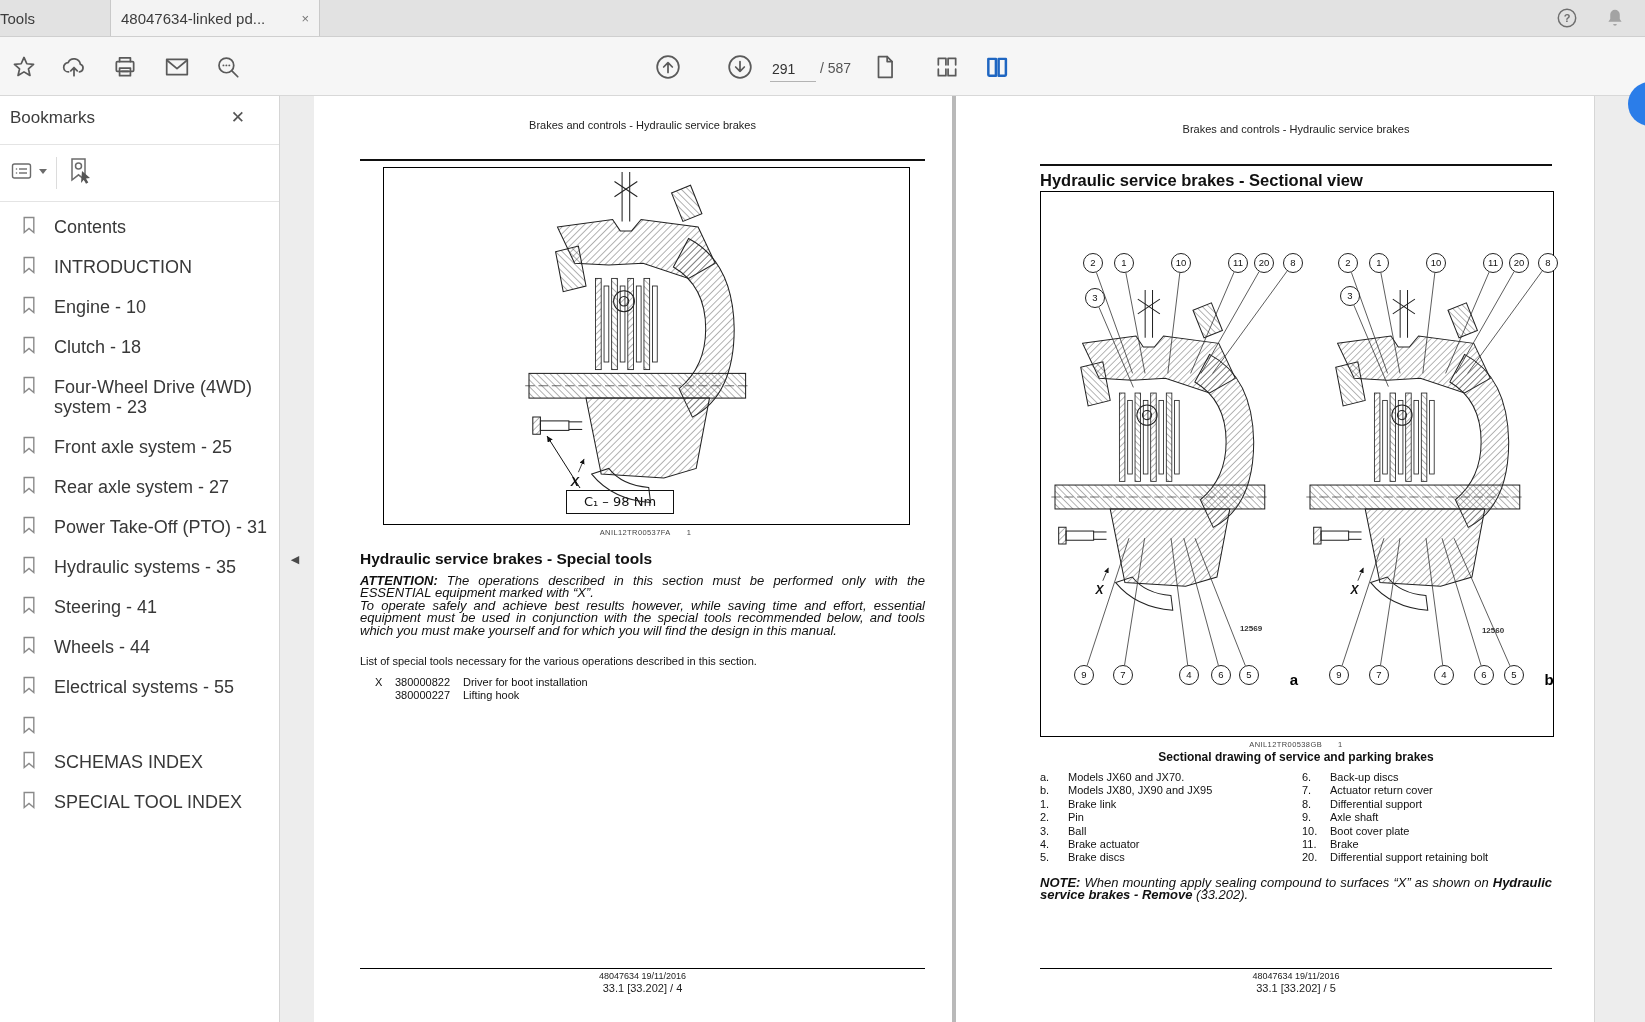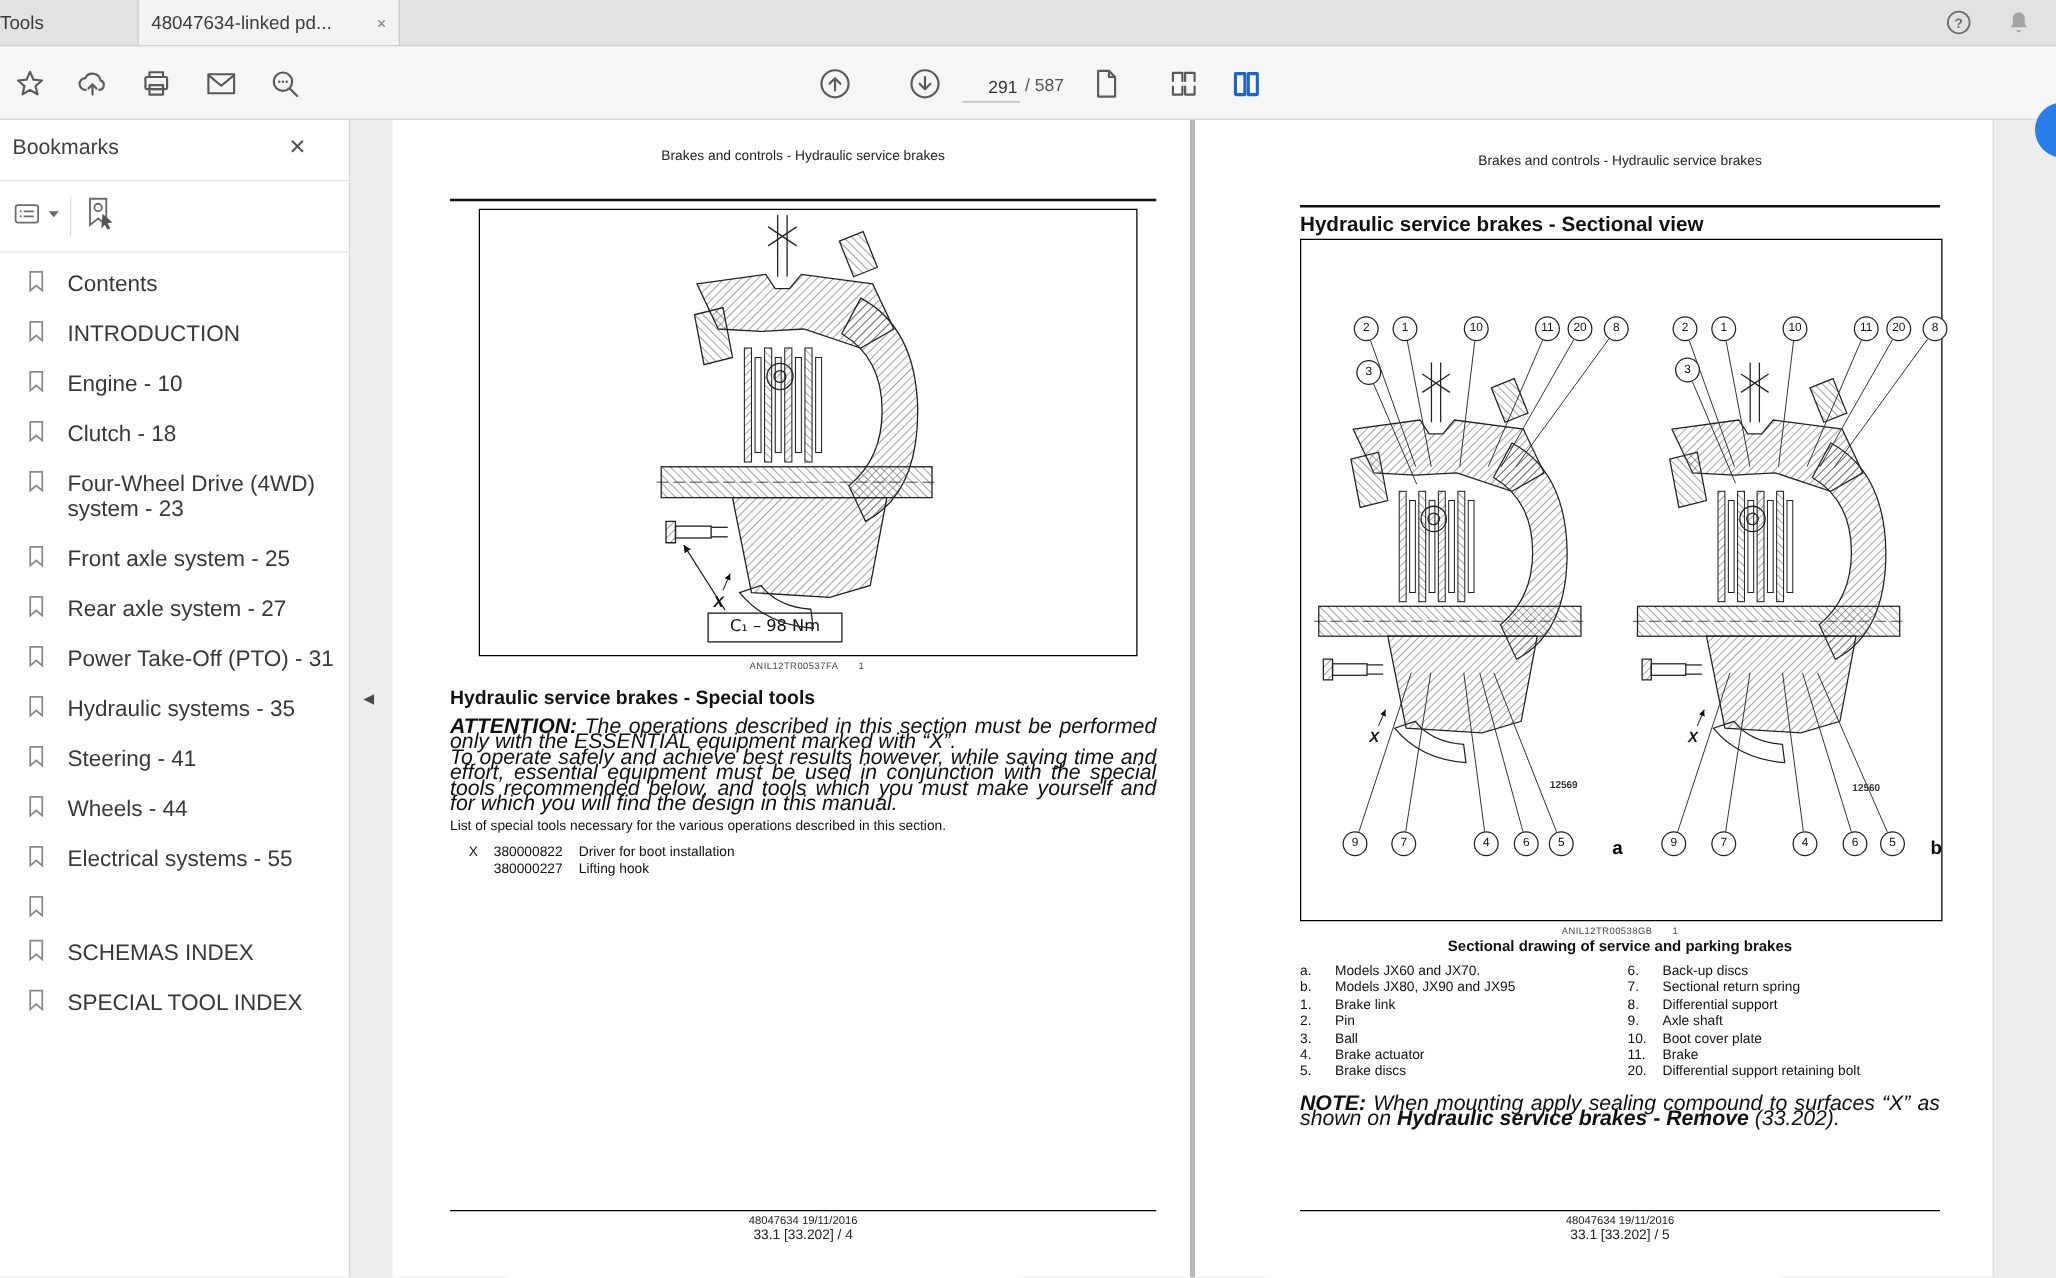--- a/index.html
+++ b/index.html
@@ -17,21 +17,21 @@
            border-right:1px solid #c9c9c9;padding:0 10px;justify-content:space-between;box-sizing:border-box;}
   .tab-doc .x{color:#777;font-size:13px;margin-left:8px;}
   .tb-right{position:absolute;top:6px;height:24px;display:flex;align-items:center;gap:26px;left:1556px;}
 
   
   .toolbar{position:absolute;left:0;top:36px;width:1645px;height:59px;background:#f6f6f6;
            border-bottom:1px solid #d8d8d8;z-index:29;}
   .tico{position:absolute;top:18px;width:26px;height:26px;color:#5a5a5a;cursor:pointer;}
   .tico svg{width:26px;height:26px;stroke:#5a5a5a;fill:none;stroke-width:1.6;stroke-linecap:round;stroke-linejoin:round;}
   .pgnum{position:absolute;left:770px;top:21px;width:42px;height:22px;border:none;outline:none;
-         border-bottom:1px solid #b3b3b3;background:transparent;text-align:right;
+         border-bottom:1px solid #b3b3b3;background:transparent;text-align:left;
          font:14px "Liberation Sans",sans-serif;color:#333;}
   .pgtotal{position:absolute;left:820px;top:24px;font-size:14px;color:#555;}
   .avatar{position:absolute;left:1628px;top:46px;width:44px;height:44px;border-radius:50%;
           background:#2b7de9;z-index:31;}
 
   
   .sidebar{position:absolute;left:0;top:95px;width:280px;height:927px;background:#ffffff;
            border-right:1px solid #d5d5d5;box-sizing:border-box;}
   .sb-head{position:relative;height:49px;border-bottom:1px solid #e4e4e4;}
   .sb-title{position:absolute;left:10px;top:13px;font-size:17px;color:#3d3d3d;}
@@ -61,21 +61,21 @@
   
   .page{position:absolute;top:95px;height:927px;background:#ffffff;color:#1a1a1a;}
   .page-left{left:314px;width:638px;}
   .page-right{left:956px;width:638px;}
   .runhead{position:absolute;text-align:center;font-size:11px;color:#222;}
   .hrule{position:absolute;background:#111;}
   .figbox{position:absolute;border:1.5px solid #000;background:#fff;}
   .figcode{position:absolute;text-align:center;font-size:7.5px;color:#444;letter-spacing:.4px;}
   .figcode .idx{margin-left:16px;}
   .sec-title{position:absolute;font-size:15.5px;font-weight:bold;color:#111;}
-  .body-it{position:absolute;font-size:17px;font-style:italic;line-height:12.4px;text-align:justify;color:#111;}
+  .body-it{position:absolute;font-size:13px;font-style:italic;line-height:12.4px;text-align:justify;color:#111;}
   .body-n{position:absolute;font-size:11px;line-height:12.4px;color:#111;}
   .tool-row{display:flex;font-size:11px;line-height:13px;color:#111;}
   .tool-x{width:20px;flex:none;}
   .tool-code{width:58px;flex:none;}
   .tool-name{margin-left:10px;}
   .pfoot-rule{position:absolute;height:1px;background:#000;}
   .pfoot1{position:absolute;text-align:center;font-size:9px;color:#222;}
   .pfoot2{position:absolute;text-align:center;font-size:11px;color:#222;}
   .torque{position:absolute;left:182px;top:322px;width:106px;height:22px;border:1.5px solid #111;
           background:#fff;text-align:center;font:13px/22px "DejaVu Sans",sans-serif;color:#111;}
@@ -529,21 +529,21 @@
     </div>
   <div class="legend-col" style="left:346px;top:676px;width:250px">
 
       <div class="lg-row">
         <span class="lg-key">6.</span>
         <span>Back-up discs</span>
       </div>
 
       <div class="lg-row">
         <span class="lg-key">7.</span>
-        <span>Sectional return spring</span>
+        <span>Actuator return cover</span>
       </div>
 
       <div class="lg-row">
         <span class="lg-key">8.</span>
         <span>Differential support</span>
       </div>
 
       <div class="lg-row">
         <span class="lg-key">9.</span>
         <span>Axle shaft</span>

